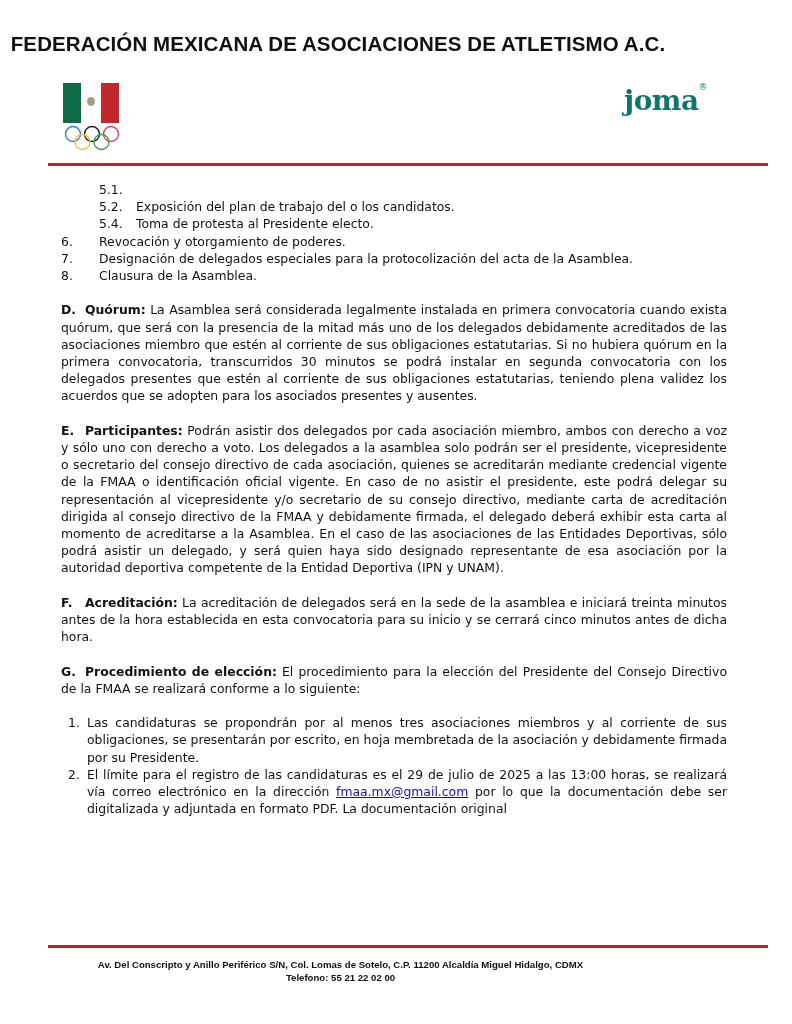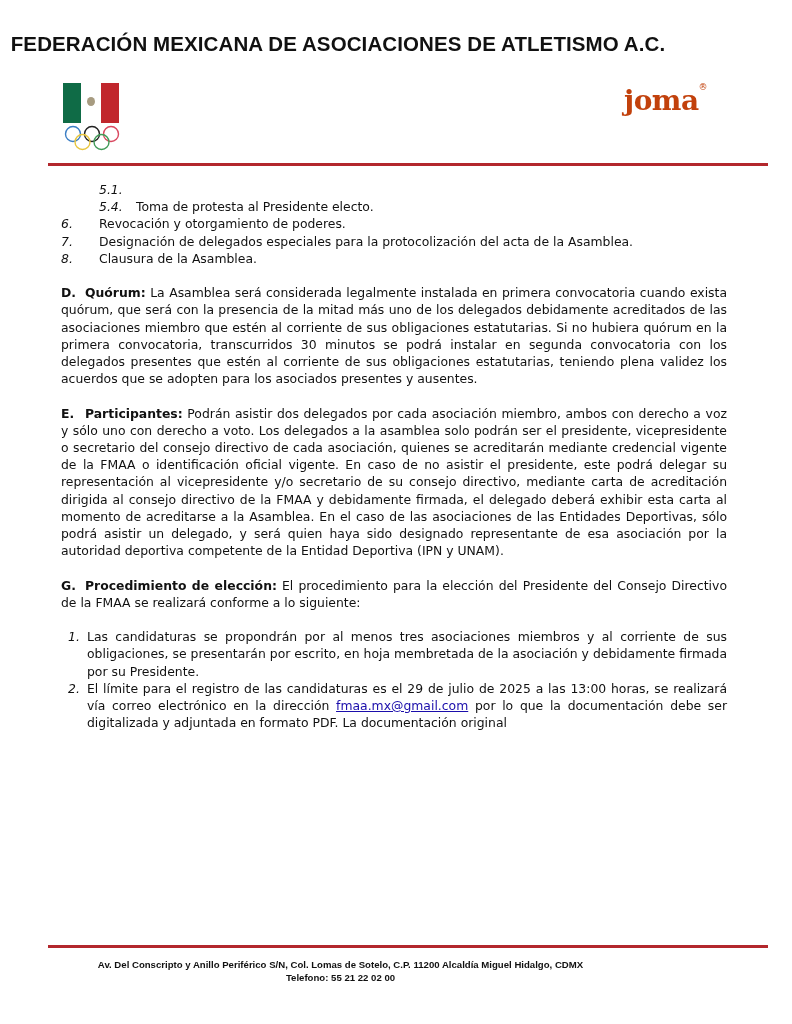--- a/index.html
+++ b/index.html
@@ -9,30 +9,30 @@
                font-family: "Liberation Sans", sans-serif; font-weight: bold; font-size: 20.5px;
                letter-spacing: 0.1px; color: #111; }
   .flag { position: absolute; left: 63px; top: 83px; width: 56px; height: 40px; display: flex; }
   .flag .g { width: 18px; background: #0f6b46; }
   .flag .w { width: 20px; background: #fff; position: relative; }
   .flag .w::after { content: ""; position: absolute; left: 6px; top: 14px; width: 8px; height: 9px;
                     border-radius: 50%; background: #8a7a55; opacity: 0.75; }
   .flag .r { width: 18px; background: #c1272d; }
   .rings { position: absolute; left: 63px; top: 124px; width: 58px; height: 28px; }
   .joma { position: absolute; left: 624px; top: 84px; font-family: "DejaVu Serif", serif;
-          font-weight: bold; font-size: 28px; letter-spacing: -0.5px; color: #c2410c; }
+          font-weight: bold; font-size: 28px; letter-spacing: -0.5px; color: #0f766e; }
   .joma sup { font-size: 9px; font-weight: normal; vertical-align: top; position: relative; top: -2px; }
   .rule { position: absolute; left: 48px; width: 720px; height: 3px; background: #b3282d; }
   .rule.top { top: 163px; }
   .rule.bot { top: 945px; }
 
   .content { position: absolute; left: 61px; width: 666px; top: 181px;
              font-family: "DejaVu Sans", sans-serif; font-size: 12.4px; line-height: 17.2px; color: #111; }
   .li { display: flex; }
-  .li .num { flex: 0 0 auto; font-style: italic; }
+  .li .num { flex: 0 0 auto; }
   .li .txt { flex: 1 1 auto; }
   .sub .num { width: 37px; padding-left: 38px; }
   .main .num { width: 38px; }
   .para { text-align: justify; margin-top: 17.2px; }
   .para b { font-weight: bold; }
   .para .lbl { display: inline-block; width: 24px; font-weight: bold; }
   .olist { margin-top: 17.2px; }
   .olist .li .num { width: 19px; padding-left: 7px; }
   .olist .li .txt { text-align: justify; }
   a.link { color: #1a0dab; text-decoration: underline; }
@@ -62,20 +62,24 @@
 <div class="joma"><span>joma</span><sup>®</sup></div>
 
 <div class="rule top"></div>
 
 <div class="content">
   <div>
     <div class="li sub">
         <span class="num">5.1.</span>
       </div>
     <div class="li sub">
+        <span class="num">5.2.</span>
+        <span class="txt">Exposición del plan de trabajo del o los candidatos.</span>
+      </div>
+    <div class="li sub">
         <span class="num">5.4.</span>
         <span class="txt">Toma de protesta al Presidente electo.</span>
       </div>
   </div>
   <div>
     <div class="li main">
         <span class="num">6.</span>
         <span class="txt">Revocación y otorgamiento de poderes.</span>
       </div>
     <div class="li main">
@@ -88,20 +92,23 @@
       </div>
   </div>
 
   <p class="para" style="margin-bottom:0">
     <span class="lbl">D.</span><b>Quórum:</b> <span>La Asamblea será considerada legalmente instalada en primera convocatoria cuando exista quórum, que será con la presencia de la mitad más uno de los delegados debidamente acreditados de las asociaciones miembro que estén al corriente de sus obligaciones estatutarias. Si no hubiera quórum en la primera convocatoria, transcurridos 30 minutos se podrá instalar en segunda convocatoria con los delegados presentes que estén al corriente de sus obligaciones estatutarias, teniendo plena validez los acuerdos que se adopten para los asociados presentes y ausentes.</span>
   </p>
   <p class="para" style="margin-bottom:0">
     <span class="lbl">E.</span><b>Participantes:</b> <span>Podrán asistir dos delegados por cada asociación miembro, ambos con derecho a voz y sólo uno con derecho a voto. Los delegados a la asamblea solo podrán ser el presidente, vicepresidente o secretario del consejo directivo de cada asociación, quienes se acreditarán mediante credencial vigente de la FMAA o identificación oficial vigente. En caso de no asistir el presidente, este podrá delegar su representación al vicepresidente y/o secretario de su consejo directivo, mediante carta de acreditación dirigida al consejo directivo de la FMAA y debidamente firmada, el delegado deberá exhibir esta carta al momento de acreditarse a la Asamblea. En el caso de las asociaciones de las Entidades Deportivas, sólo podrá asistir un delegado, y será quien haya sido designado representante de esa asociación por la autoridad deportiva competente de la Entidad Deportiva (IPN y UNAM).</span>
   </p>
   <p class="para" style="margin-bottom:0">
+    <span class="lbl">F.</span><b>Acreditación:</b> <span>La acreditación de delegados será en la sede de la asamblea e iniciará treinta minutos antes de la hora establecida en esta convocatoria para su inicio y se cerrará cinco minutos antes de dicha hora.</span>
+  </p>
+  <p class="para" style="margin-bottom:0">
     <span class="lbl">G.</span><b>Procedimiento de elección:</b> <span>El procedimiento para la elección del Presidente del Consejo Directivo de la FMAA se realizará conforme a lo siguiente:</span>
   </p>
 
   <div class="olist">
     <div class="li">
       <span class="num">1.</span>
       <span class="txt">Las candidaturas se propondrán por al menos tres asociaciones miembros y al corriente de sus obligaciones, se presentarán por escrito, en hoja membretada de la asociación y debidamente firmada por su Presidente.</span>
     </div>
     <div class="li">
       <span class="num">2.</span>

